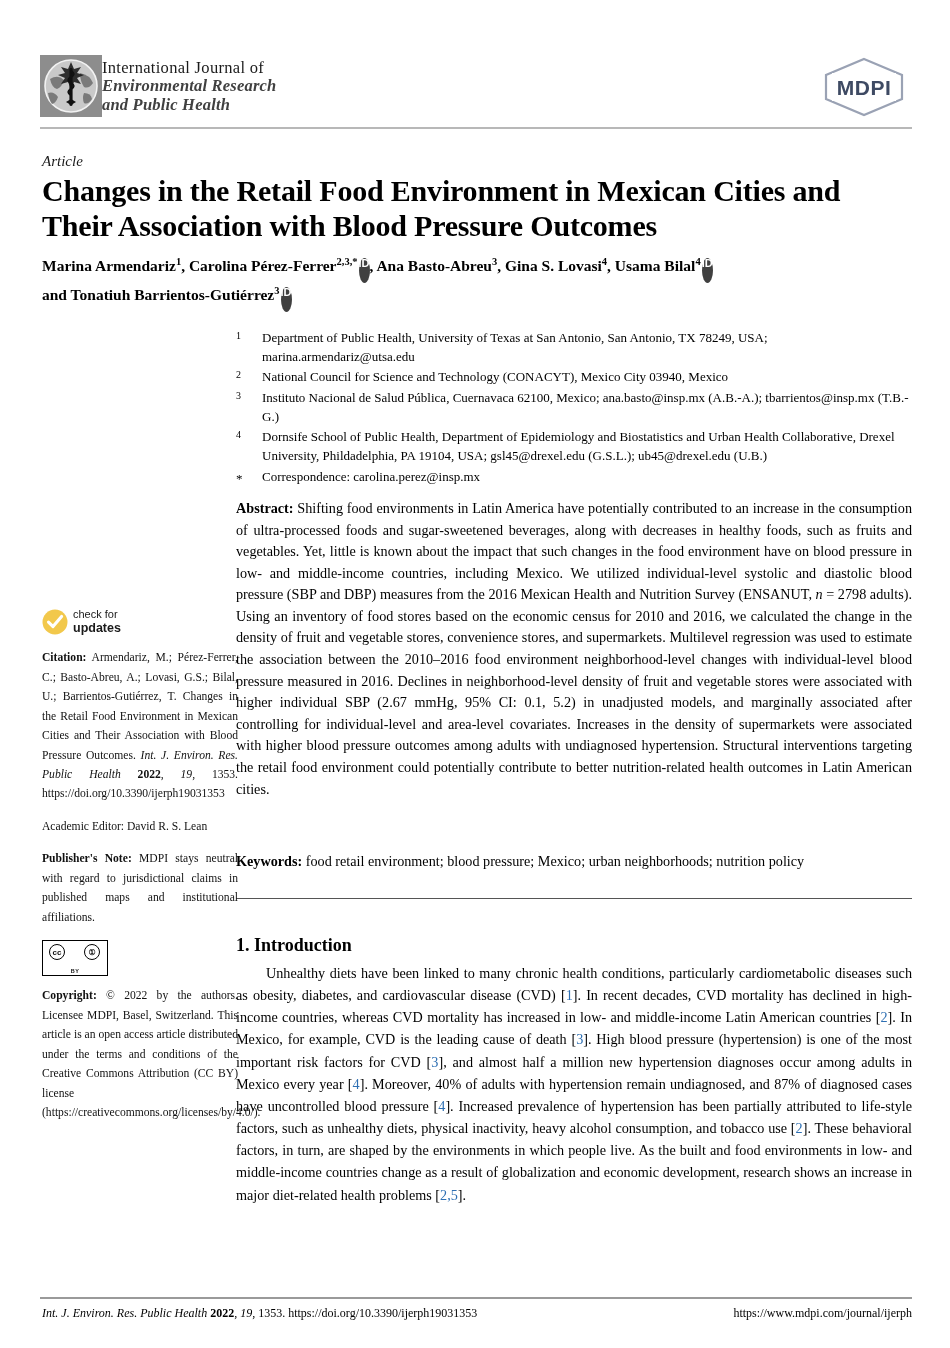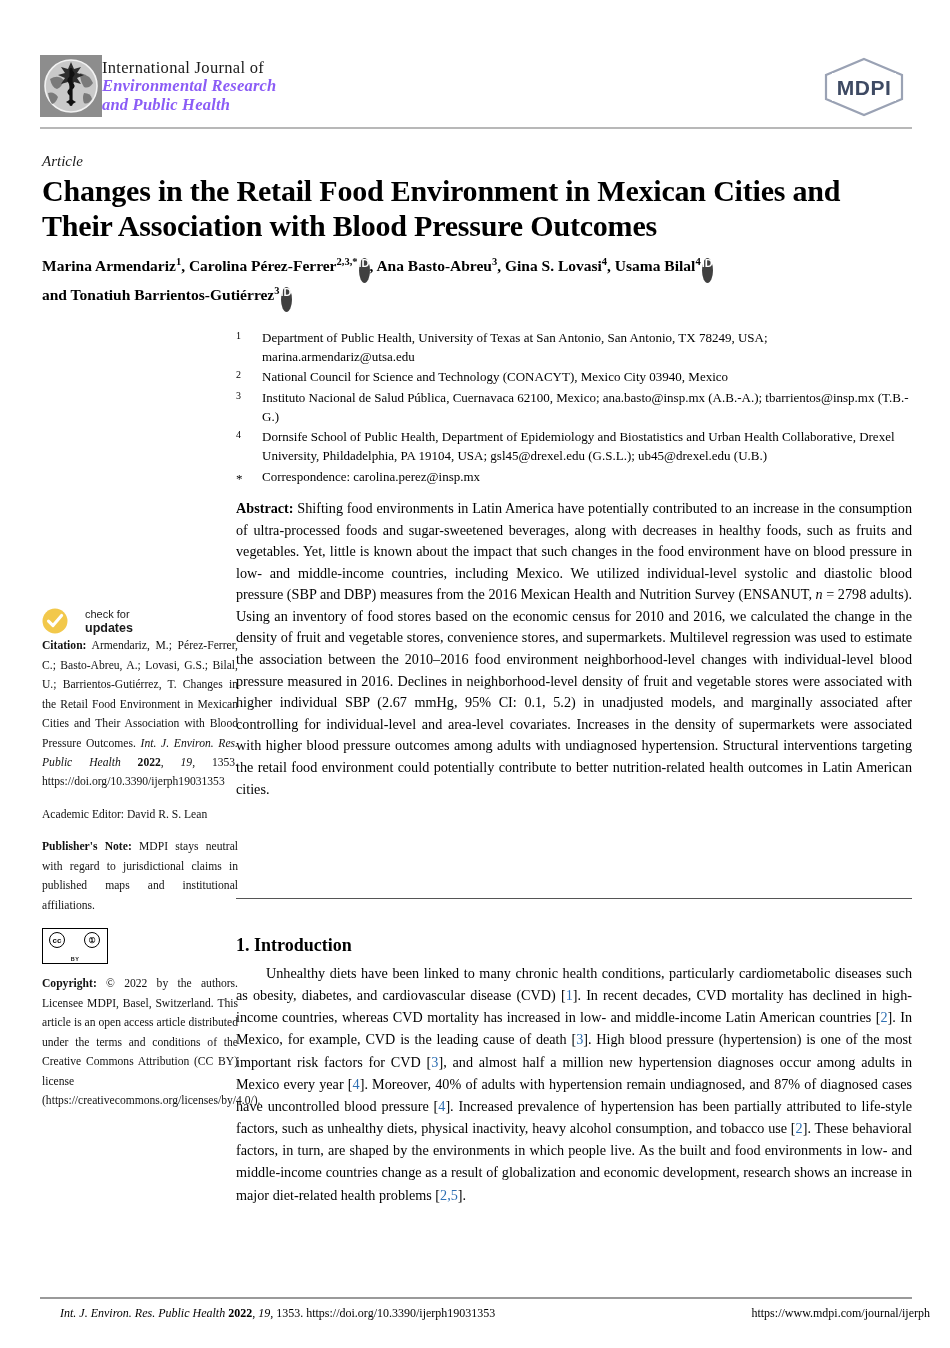--- a/index.html
+++ b/index.html
@@ -52,21 +52,21 @@
   .jt-line1 {
     font-size: 16.5px;
     letter-spacing: .3px;
     color: #1b1b1b;
     font-family: "Liberation Serif", serif;
   }
   .jt-line2, .jt-line3 {
     font-size: 16.5px;
     font-weight: bold;
     font-style: italic;
-    color: #8b5cf6;
+    color: #404040;
     font-family: "Liberation Serif", serif;
     letter-spacing: .2px;
   }
   .mdpi-logo {
     width: 96px;
     height: 64px;
     position: relative;
     flex: 0 0 auto;
   }
   .header-rule {
@@ -202,22 +202,23 @@
     position: absolute;
     left: 42px;
     top: 608px;
     width: 196px;
     font-size: 11.6px;
     line-height: 1.68;
     color: #111;
   }
   .cfu {
     display: flex;
-    align-items: flex-start;
-    gap: 17px;
+    align-items: center;
+    gap: 5px;
+    margin-bottom: 12px;
   }
   .cfu-check {
     width: 26px;
     height: 26px;
     flex: 0 0 26px;
     position: relative;
   }
   .cfu-text {
     font-family: "Liberation Sans", sans-serif;
     font-size: 11px;
@@ -266,21 +267,21 @@
   .footer-rule {
     position: absolute;
     left: 40px;
     top: 1297px;
     width: 872px;
     height: 1.5px;
     background: #9a9a9a;
   }
   .footer {
     position: absolute;
-    left: 60px;
+    left: 42px;
     top: 1306px;
     width: 870px;
     display: flex;
     justify-content: space-between;
     font-size: 12px;
   }
   .footer .left i { font-style: italic; }
   .footer .left b { font-weight: bold; }
 </style>
 </head>
@@ -348,20 +349,23 @@
     <div class="aff-row">
       <div class="aff-marker star">*</div>
       <div class="aff-text">Correspondence: carolina.perez@insp.mx</div>
     </div>
   </div>
 
   <div class="abstract">
     <b>Abstract:</b><span> Shifting food environments in Latin America have potentially contributed to an increase in the consumption of ultra-processed foods and sugar-sweetened beverages, along with decreases in healthy foods, such as fruits and vegetables. Yet, little is known about the impact that such changes in the food environment have on blood pressure in low- and middle-income countries, including Mexico. We utilized individual-level systolic and diastolic blood pressure (SBP and DBP) measures from the 2016 Mexican Health and Nutrition Survey (ENSANUT, </span><i>n</i><span> = 2798 adults). Using an inventory of food stores based on the economic census for 2010 and 2016, we calculated the change in the density of fruit and vegetable stores, convenience stores, and supermarkets. Multilevel regression was used to estimate the association between the 2010–2016 food environment neighborhood-level changes with individual-level blood pressure measured in 2016. Declines in neighborhood-level density of fruit and vegetable stores were associated with higher individual SBP (2.67 mmHg, 95% CI: 0.1, 5.2) in unadjusted models, and marginally associated after controlling for individual-level and area-level covariates. Increases in the density of supermarkets were associated with higher blood pressure outcomes among adults with undiagnosed hypertension. Structural interventions targeting the retail food environment could potentially contribute to better nutrition-related health outcomes in Latin American cities.</span>
   </div>
 
+  <div class="keywords">
+    <b>Keywords:</b><span> food retail environment; blood pressure; Mexico; urban neighborhoods; nutrition policy</span>
+  </div>
 
   <div class="section-rule"></div>
 
   <div class="section-heading">1. Introduction</div>
   <div class="body-para">
     <span>Unhealthy diets have been linked to many chronic health conditions, particularly cardiometabolic diseases such as obesity, diabetes, and cardiovascular disease (CVD) [</span><span class="ref">1</span><span>]. In recent decades, CVD mortality has declined in high-income countries, whereas CVD mortality has increased in low- and middle-income Latin American countries [</span><span class="ref">2</span><span>]. In Mexico, for example, CVD is the leading cause of death [</span><span class="ref">3</span><span>]. High blood pressure (hypertension) is one of the most important risk factors for CVD [</span><span class="ref">3</span><span>], and almost half a million new hypertension diagnoses occur among adults in Mexico every year [</span><span class="ref">4</span><span>]. Moreover, 40% of adults with hypertension remain undiagnosed, and 87% of diagnosed cases have uncontrolled blood pressure [</span><span class="ref">4</span><span>]. Increased prevalence of hypertension has been partially attributed to life-style factors, such as unhealthy diets, physical inactivity, heavy alcohol consumption, and tobacco use [</span><span class="ref">2</span><span>]. These behavioral factors, in turn, are shaped by the environments in which people live. As the built and food environments in low- and middle-income countries change as a result of globalization and economic development, research shows an increase in major diet-related health problems [</span><span class="ref">2,5</span><span>].</span>
   </div>
 
   <div class="sidebar">
 

